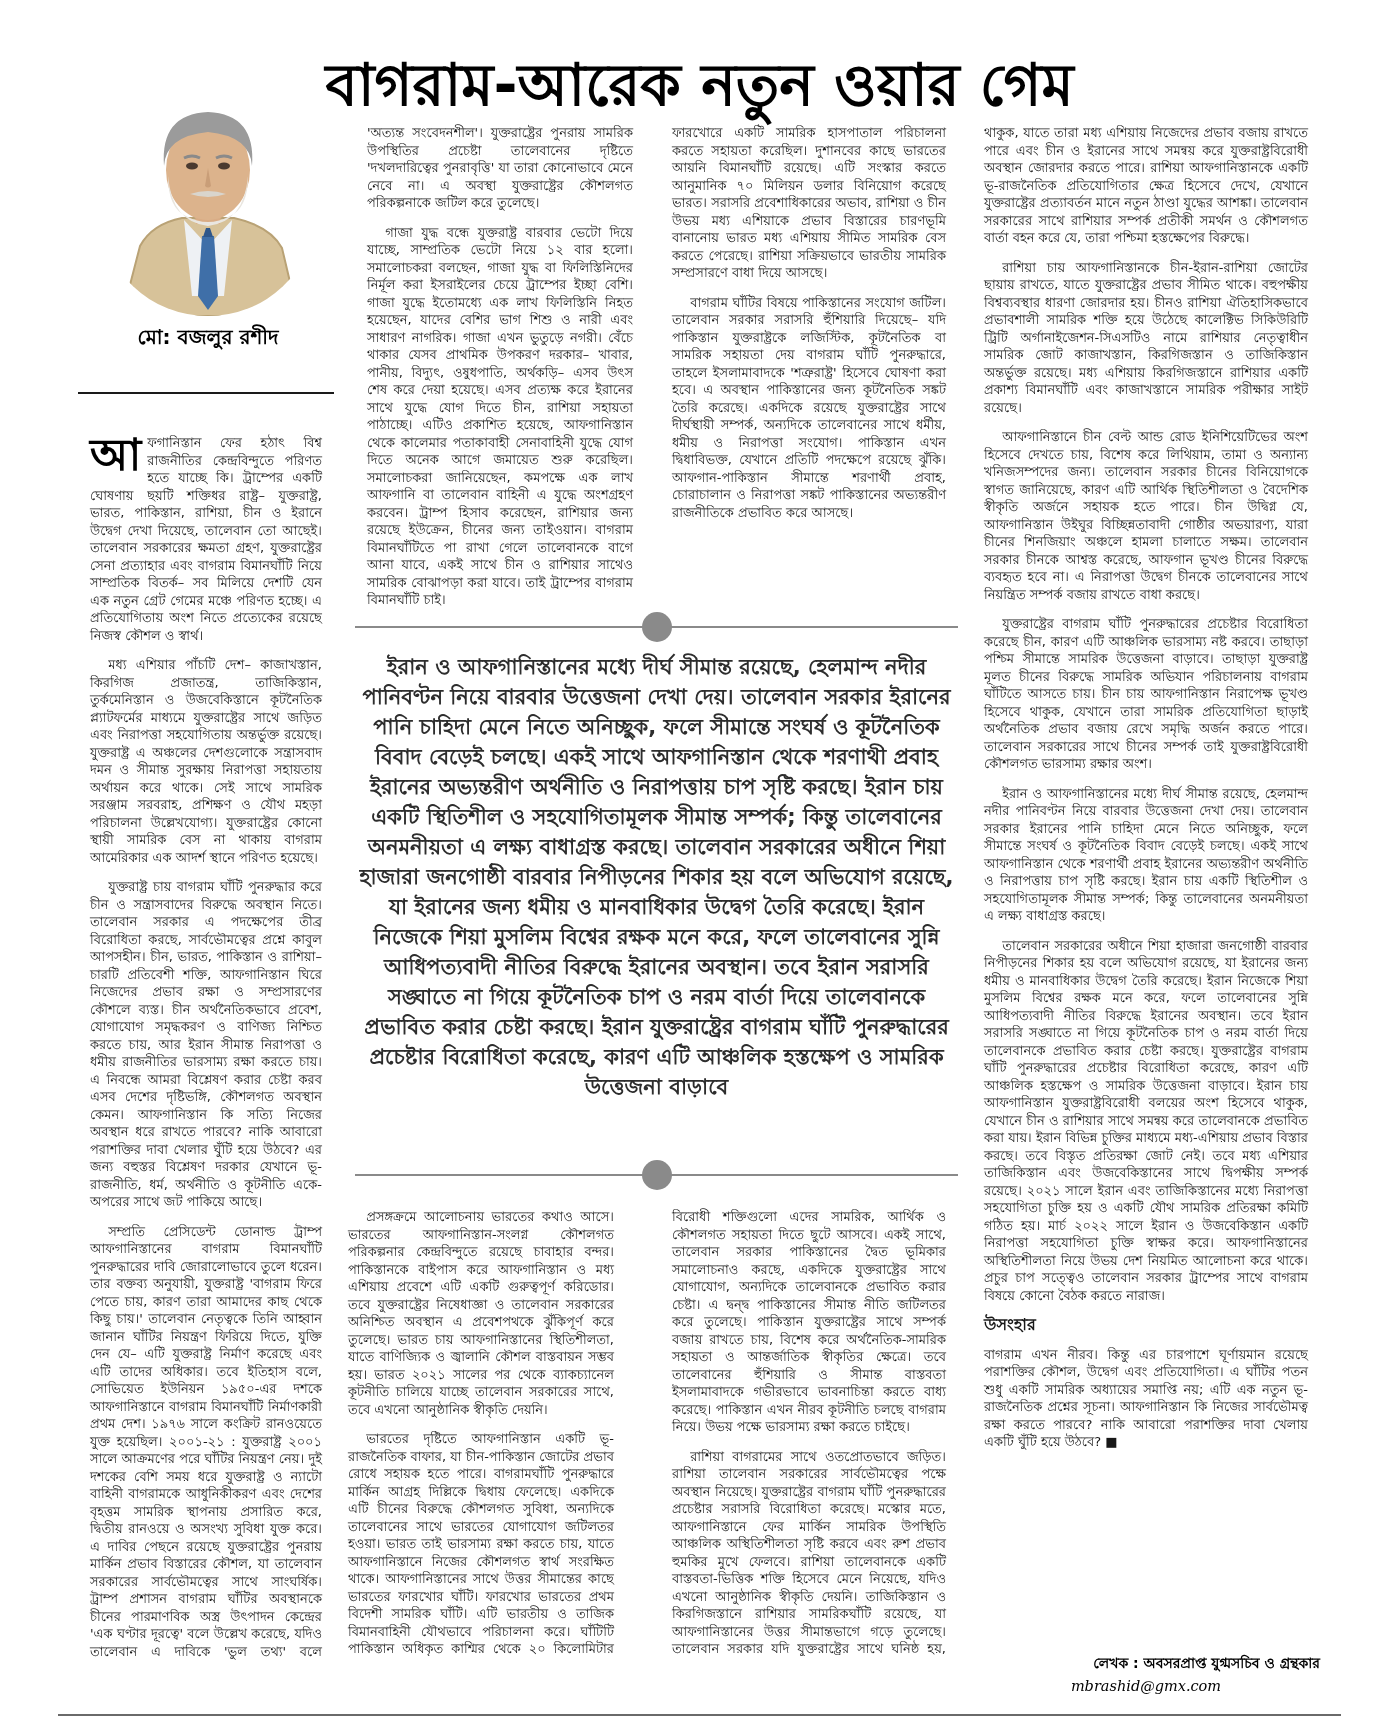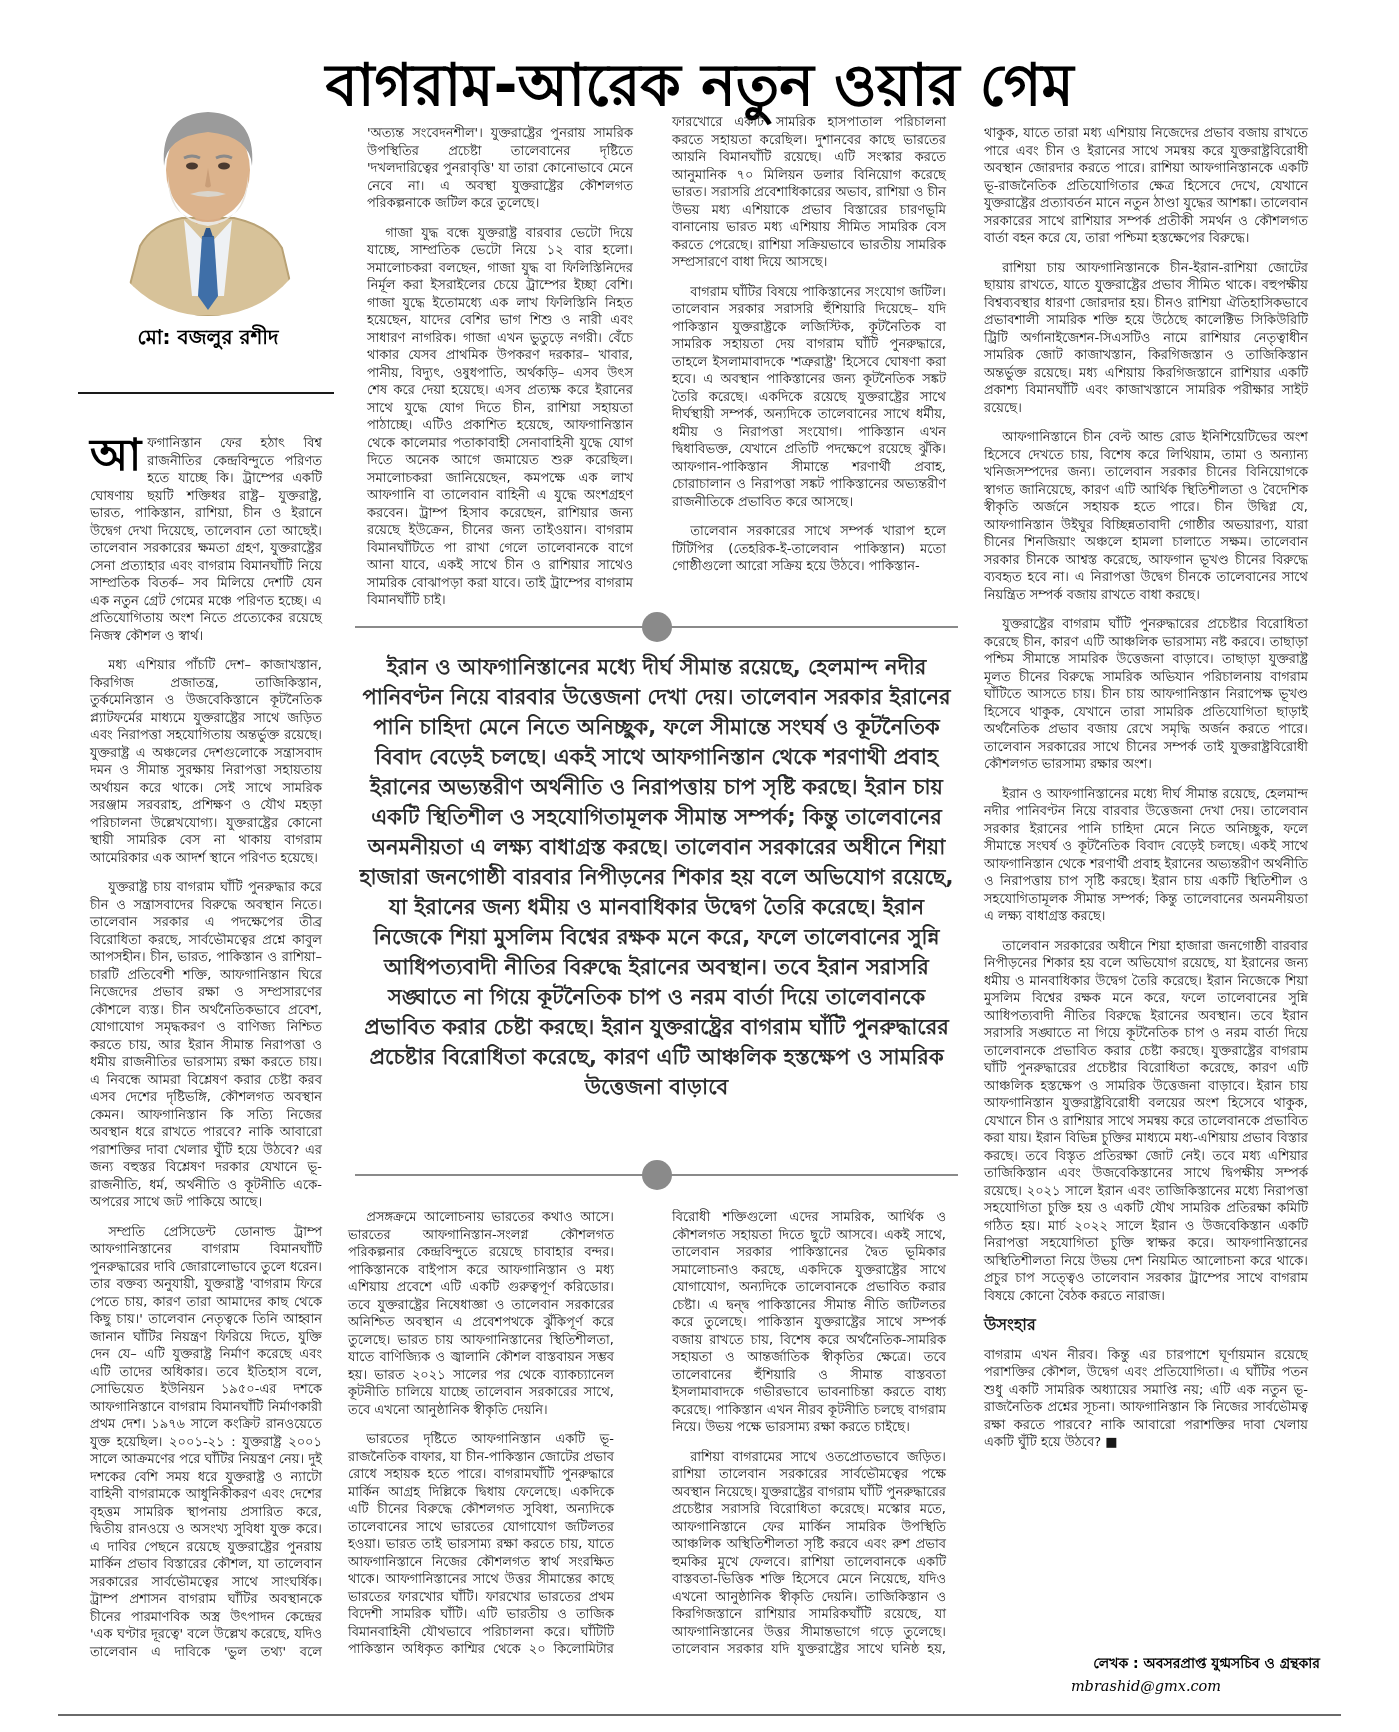--- a/index.html
+++ b/index.html
@@ -20,21 +20,21 @@
     position:absolute;text-align:justify;font-size:13px;line-height:17.5px;
     overflow:hidden;color:#181818;
   }
   .col p{margin:12px;text-indent:1.4em;}
   .col p.noindent{text-indent:0;}
   .dropcap{float:left;font-size:44px;line-height:38px;padding:2px 6px 0 0;font-weight:bold;color:#000;}
   .subhead{font-weight:bold;text-indent:0 !important;font-size:16px;}
 
   #col1{left:78px;top:422px;width:256px;height:1240px;}
   #col2top{left:355px;top:112px;width:290px;height:498px;}
-  #col3top{left:660px;top:101px;width:298px;height:498px;}
+  #col3top{left:660px;top:112px;width:298px;height:498px;}
   #col4{left:972px;top:112px;width:348px;height:1540px;}
   #col2bot{left:336px;top:1196px;width:290px;height:460px;}
   #col3bot{left:660px;top:1196px;width:298px;height:460px;}
 
   .pullquote{position:absolute;left:355px;top:612px;width:603px;height:578px;overflow:hidden;}
   .pq-divider{position:absolute;left:0;right:0;height:30px;}
   .pq-divider.top{top:0;}
   .pq-divider.bottom{bottom:0;}
   .pq-line{position:absolute;top:14px;left:0;right:0;border-top:2px solid #8a8a8a;}
   .pq-dot{position:absolute;top:0;left:50%;transform:translateX(-50%);width:30px;height:30px;background:#8a8a8a;border-radius:50%;}
@@ -99,21 +99,20 @@
   </div>
 
   <div id="col2top" class="col">
     <p class="noindent">'অত্যন্ত সংবেদনশীল'। যুক্তরাষ্ট্রের পুনরায় সামরিক উপস্থিতির প্রচেষ্টা তালেবানের দৃষ্টিতে 'দখলদারিত্বের পুনরাবৃত্তি' যা তারা কোনোভাবে মেনে নেবে না। এ অবস্থা যুক্তরাষ্ট্রের কৌশলগত পরিকল্পনাকে জটিল করে তুলেছে।</p>
     <p>গাজা যুদ্ধ বন্ধে যুক্তরাষ্ট্র বারবার ভেটো দিয়ে যাচ্ছে, সাম্প্রতিক ভেটো নিয়ে ১২ বার হলো। সমালোচকরা বলছেন, গাজা যুদ্ধ বা ফিলিস্তিনিদের নির্মূল করা ইসরাইলের চেয়ে ট্রাম্পের ইচ্ছা বেশি। গাজা যুদ্ধে ইতোমধ্যে এক লাখ ফিলিস্তিনি নিহত হয়েছেন, যাদের বেশির ভাগ শিশু ও নারী এবং সাধারণ নাগরিক। গাজা এখন ভুতুড়ে নগরী। বেঁচে থাকার যেসব প্রাথমিক উপকরণ দরকার– খাবার, পানীয়, বিদ্যুৎ, ওষুধপাতি, অর্থকড়ি– এসব উৎস শেষ করে দেয়া হয়েছে। এসব প্রত্যক্ষ করে ইরানের সাথে যুদ্ধে যোগ দিতে চীন, রাশিয়া সহায়তা পাঠাচ্ছে। এটিও প্রকাশিত হয়েছে, আফগানিস্তান থেকে কালেমার পতাকাবাহী সেনাবাহিনী যুদ্ধে যোগ দিতে অনেক আগে জমায়েত শুরু করেছিল। সমালোচকরা জানিয়েছেন, কমপক্ষে এক লাখ আফগানি বা তালেবান বাহিনী এ যুদ্ধে অংশগ্রহণ করবেন। ট্রাম্প হিসাব করেছেন, রাশিয়ার জন্য রয়েছে ইউক্রেন, চীনের জন্য তাইওয়ান। বাগরাম বিমানঘাঁটিতে পা রাখা গেলে তালেবানকে বাগে আনা যাবে, একই সাথে চীন ও রাশিয়ার সাথেও সামরিক বোঝাপড়া করা যাবে। তাই ট্রাম্পের বাগরাম বিমানঘাঁটি চাই।</p>
   </div>
 
   <div id="col3top" class="col">
     <p class="noindent">ফারখোরে একটি সামরিক হাসপাতাল পরিচালনা করতে সহায়তা করেছিল। দুশানবের কাছে ভারতের আয়নি বিমানঘাঁটি রয়েছে। এটি সংস্কার করতে আনুমানিক ৭০ মিলিয়ন ডলার বিনিয়োগ করেছে ভারত। সরাসরি প্রবেশাধিকারের অভাব, রাশিয়া ও চীন উভয় মধ্য এশিয়াকে প্রভাব বিস্তারের চারণভূমি বানানোয় ভারত মধ্য এশিয়ায় সীমিত সামরিক বেস করতে পেরেছে। রাশিয়া সক্রিয়ভাবে ভারতীয় সামরিক সম্প্রসারণে বাধা দিয়ে আসছে।</p>
     <p>বাগরাম ঘাঁটির বিষয়ে পাকিস্তানের সংযোগ জটিল। তালেবান সরকার সরাসরি হুঁশিয়ারি দিয়েছে– যদি পাকিস্তান যুক্তরাষ্ট্রকে লজিস্টিক, কূটনৈতিক বা সামরিক সহায়তা দেয় বাগরাম ঘাঁটি পুনরুদ্ধারে, তাহলে ইসলামাবাদকে 'শত্রুরাষ্ট্র' হিসেবে ঘোষণা করা হবে। এ অবস্থান পাকিস্তানের জন্য কূটনৈতিক সঙ্কট তৈরি করেছে। একদিকে রয়েছে যুক্তরাষ্ট্রের সাথে দীর্ঘস্থায়ী সম্পর্ক, অন্যদিকে তালেবানের সাথে ধর্মীয়, ধমীয় ও নিরাপত্তা সংযোগ। পাকিস্তান এখন দ্বিধাবিভক্ত, যেখানে প্রতিটি পদক্ষেপে রয়েছে ঝুঁকি। আফগান-পাকিস্তান সীমান্তে শরণার্থী প্রবাহ, চোরাচালান ও নিরাপত্তা সঙ্কট পাকিস্তানের অভ্যন্তরীণ রাজনীতিকে প্রভাবিত করে আসছে।</p>
-    <p>তালেবান সরকারের সাথে সম্পর্ক খারাপ হলে টিটিপির (তেহরিক-ই-তালেবান পাকিস্তান) মতো গোষ্ঠীগুলো আরো সক্রিয় হয়ে উঠবে। পাকিস্তান-</p>
   </div>
 
   <div class="pullquote">
     <div class="pq-divider top">
       <div class="pq-line"></div>
       <div class="pq-dot"></div>
     </div>
     <div class="pq-text">ইরান ও আফগানিস্তানের মধ্যে দীর্ঘ সীমান্ত রয়েছে, হেলমান্দ নদীর পানিবণ্টন নিয়ে বারবার উত্তেজনা দেখা দেয়। তালেবান সরকার ইরানের পানি চাহিদা মেনে নিতে অনিচ্ছুক, ফলে সীমান্তে সংঘর্ষ ও কূটনৈতিক বিবাদ বেড়েই চলছে। একই সাথে আফগানিস্তান থেকে শরণাথী প্রবাহ ইরানের অভ্যন্তরীণ অর্থনীতি ও নিরাপত্তায় চাপ সৃষ্টি করছে। ইরান চায় একটি স্থিতিশীল ও সহযোগিতামূলক সীমান্ত সম্পর্ক; কিন্তু তালেবানের অনমনীয়তা এ লক্ষ্য বাধাগ্রস্ত করছে। তালেবান সরকারের অধীনে শিয়া হাজারা জনগোষ্ঠী বারবার নিপীড়নের শিকার হয় বলে অভিযোগ রয়েছে, যা ইরানের জন্য ধমীয় ও মানবাধিকার উদ্বেগ তৈরি করেছে। ইরান নিজেকে শিয়া মুসলিম বিশ্বের রক্ষক মনে করে, ফলে তালেবানের সুন্নি আধিপত্যবাদী নীতির বিরুদ্ধে ইরানের অবস্থান। তবে ইরান সরাসরি সঙ্ঘাতে না গিয়ে কূটনৈতিক চাপ ও নরম বার্তা দিয়ে তালেবানকে প্রভাবিত করার চেষ্টা করছে। ইরান যুক্তরাষ্ট্রের বাগরাম ঘাঁটি পুনরুদ্ধারের প্রচেষ্টার বিরোধিতা করেছে, কারণ এটি আঞ্চলিক হস্তক্ষেপ ও সামরিক উত্তেজনা বাড়াবে</div>
     <div class="pq-divider bottom">
       <div class="pq-line"></div>

